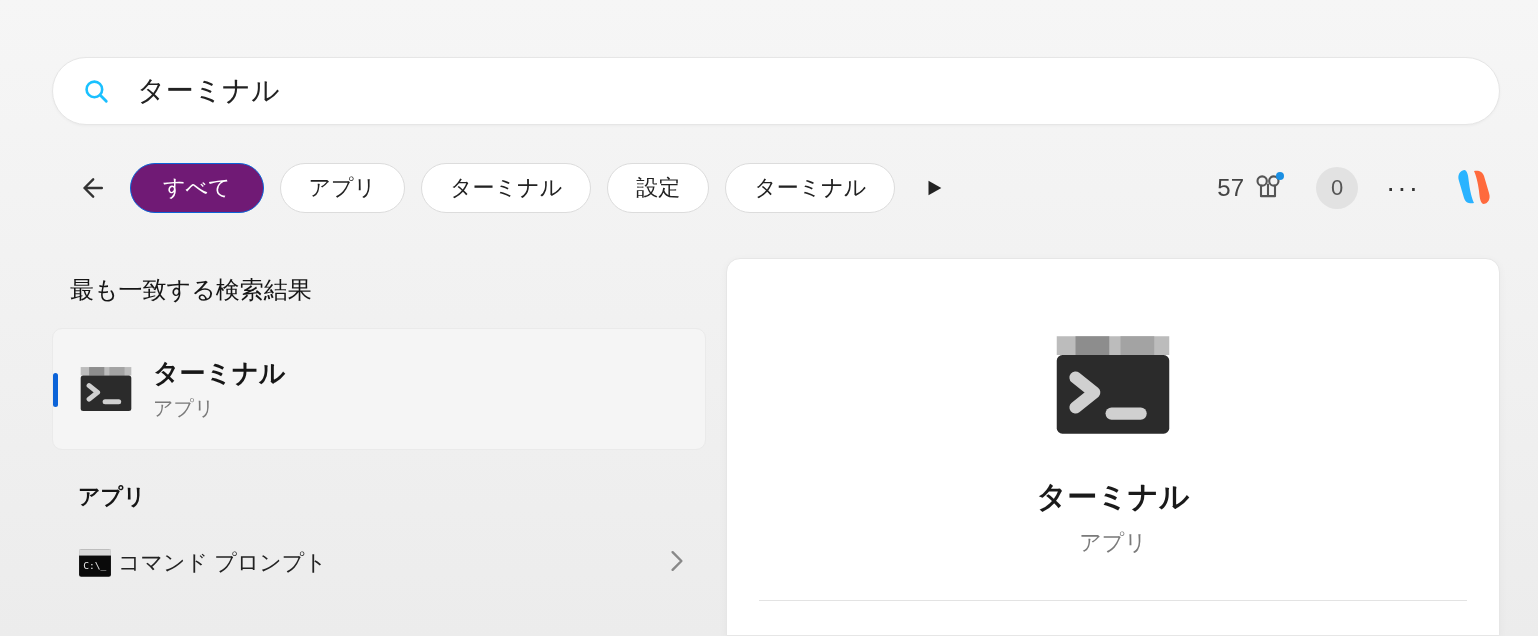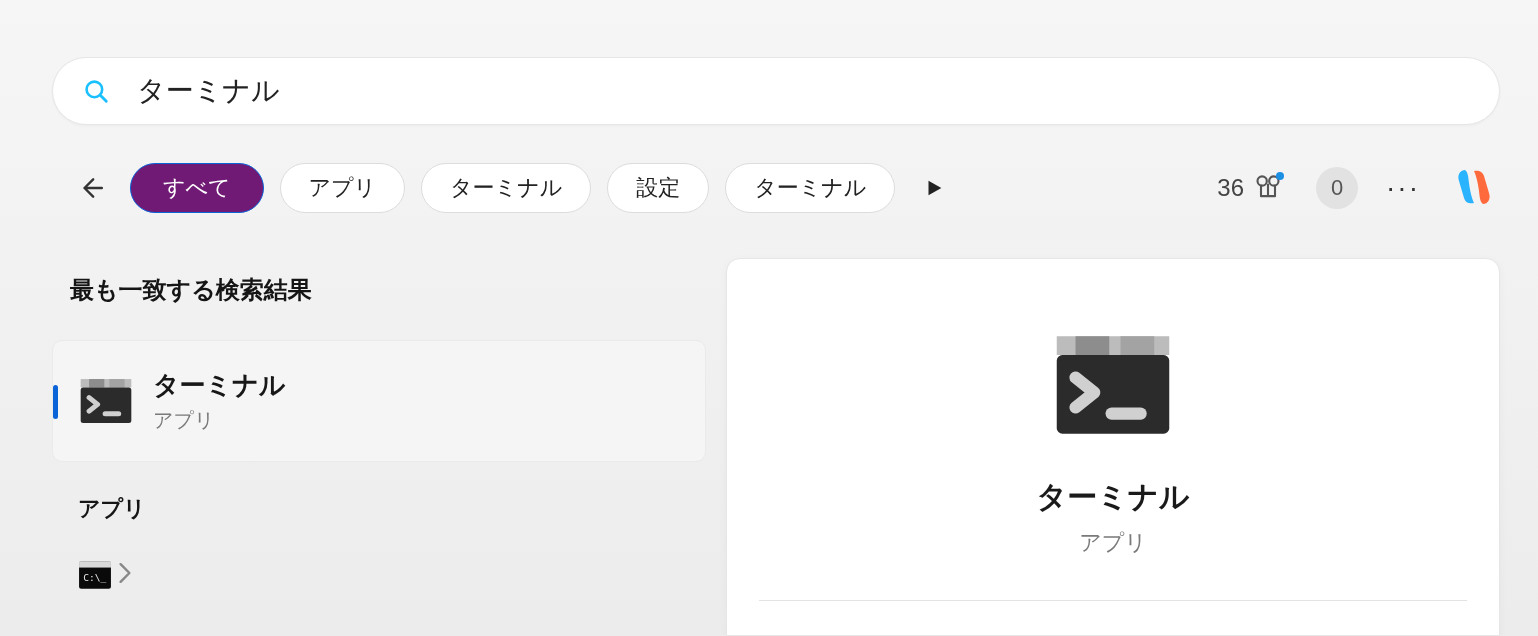--- a/index.html
+++ b/index.html
@@ -114,23 +114,23 @@
   }
 
   
   .left-pane {
     position:absolute;
     left: 52px; top: 260px;
     width: 654px;
   }
   .section-heading {
     font-size: 24px;
-    font-weight: 700;
+    font-weight: 400;
     color:#151515;
-    margin: 14px 0 34px 18px;
+    margin: 14px 0 22px 18px;
   }
   .section-heading.secondary {
     font-size: 22px;
     font-weight: 600;
     margin: 32px 0 18px 26px;
   }
 
   .best-match {
     display:flex; align-items:center;
     height: 122px;
@@ -230,21 +230,21 @@
 
   <button class="play-btn">
     <svg viewBox="0 0 24 24">
         <path d="M6 4 L20 12 L6 20 Z" fill="#222"></path>
       </svg>
   </button>
 
   <div class="spacer"></div>
 
   <div class="points">
-    <span>36</span>
+    <span>57</span>
     <span class="rewards-icon">
       <svg viewBox="0 0 24 24" fill="none">
         <circle cx="7" cy="6" r="4" stroke="#555" stroke-width="1.8"></circle>
         <circle cx="17" cy="6" r="4" stroke="#555" stroke-width="1.8"></circle>
         <path d="M6 10 v9 M18 10 v9 M6 19 h12 M12 9 v10" stroke="#555" stroke-width="1.8" stroke-linecap="round"></path>
       </svg>
       <span class="rewards-dot"></span>
     </span>
   </div>
 
@@ -302,20 +302,21 @@
   <div class="section-heading secondary">アプリ</div>
 
   <div class="result-row">
     <span class="rr-icon">
       <svg viewBox="0 0 32 32" width="34" height="34">
         <rect x="1" y="3" width="30" height="26" rx="2" fill="#0a0a0a"></rect>
         <rect x="1" y="3" width="30" height="6" fill="#d9d9d9"></rect>
         <text x="5" y="22" font-size="9" fill="#e8e8e8" font-family="monospace">C:\_</text>
       </svg>
     </span>
+    <span class="rr-title">コマンド プロンプト</span>
     <span class="rr-chevron">
       <svg viewBox="0 0 12 20">
           <path d="M2 2 L10 10 L2 18" stroke="#888" stroke-width="2.2" fill="none" stroke-linecap="round" stroke-linejoin="round"></path>
         </svg>
     </span>
   </div>
 </div>
 
 <div class="right-pane">
   <span class="detail-icon">

